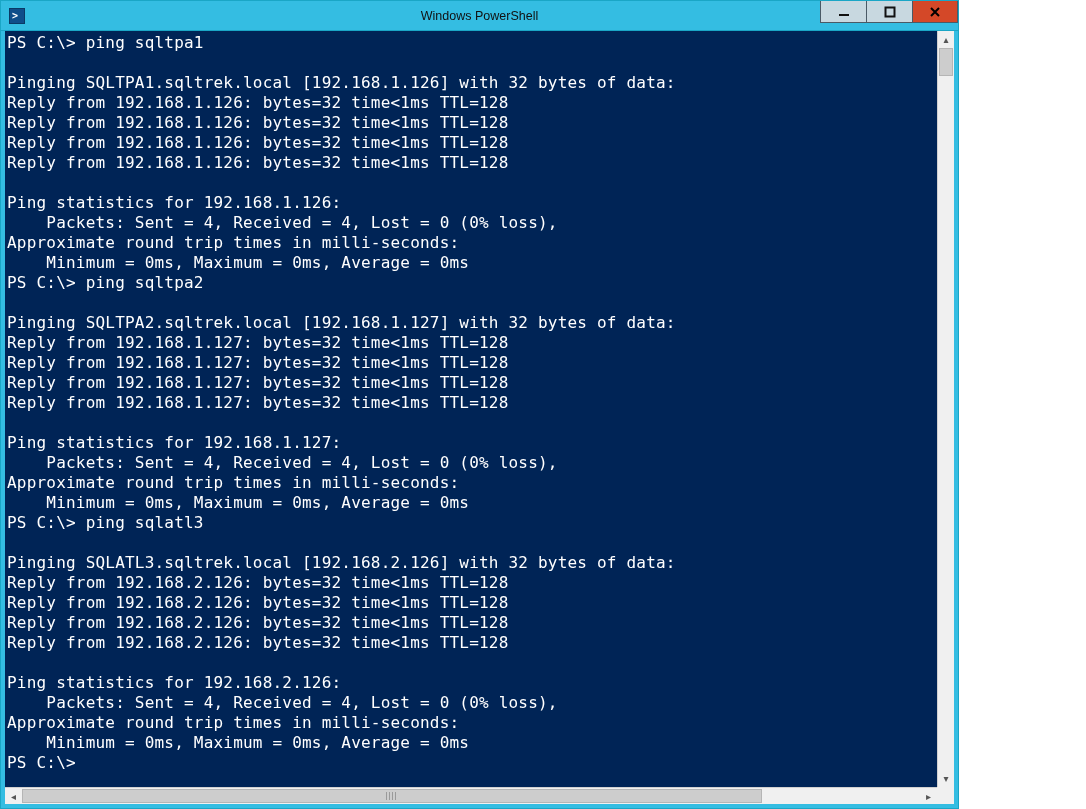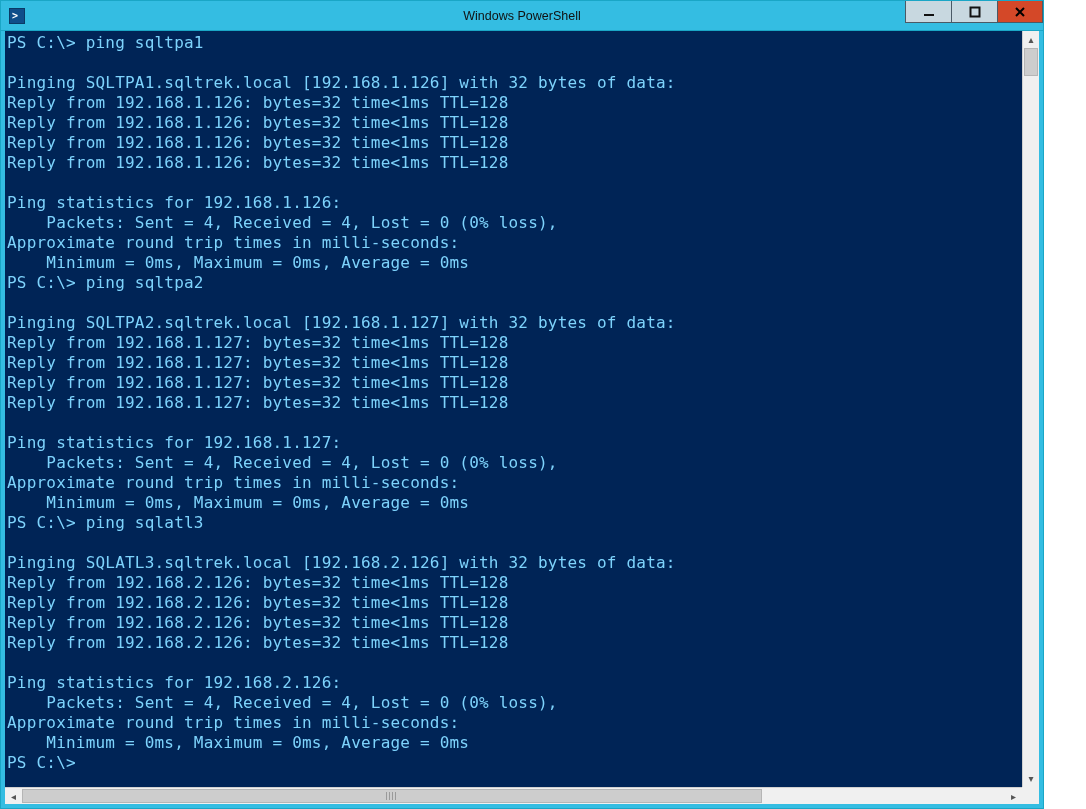--- a/index.html
+++ b/index.html
@@ -4,21 +4,21 @@
 <style>
   * { box-sizing: border-box; }
   html, body {
     margin: 0; padding: 0;
     width: 1086px; height: 809px;
     font-family: "Segoe UI", Tahoma, sans-serif;
     background: #fff;
     overflow: hidden;
   }
   .window {
-    width: 1044px; height: 809px;
+    width: 959px; height: 809px;
     border: 1px solid #1aa6c6;
     display: flex; flex-direction: column;
     background: #fff;
   }
   .titlebar {
     height: 30px;
     background: #34bde2;
     border-bottom: 1px solid #1aa6c6;
     display: flex; align-items: center;
     position: relative;
@@ -75,21 +75,21 @@
   }
   .console-wrap {
     flex: 1 1 auto;
     display: flex;
     min-height: 0;
     background: #002456;
   }
   .console {
     flex: 1 1 auto;
     background: #002456;
-    color: #7dd3fc;
+    color: #ffffff;
     font: 16px/20px "Lucida Console", Consolas, monospace;
     padding: 2px 12px 0 2px;
     white-space: pre;
     overflow: hidden;
     letter-spacing: 0.2px;
   }
   .vscroll {
     width: 17px;
     background: #f0f0f0;
     border-left: 1px solid #d0d0d0;

